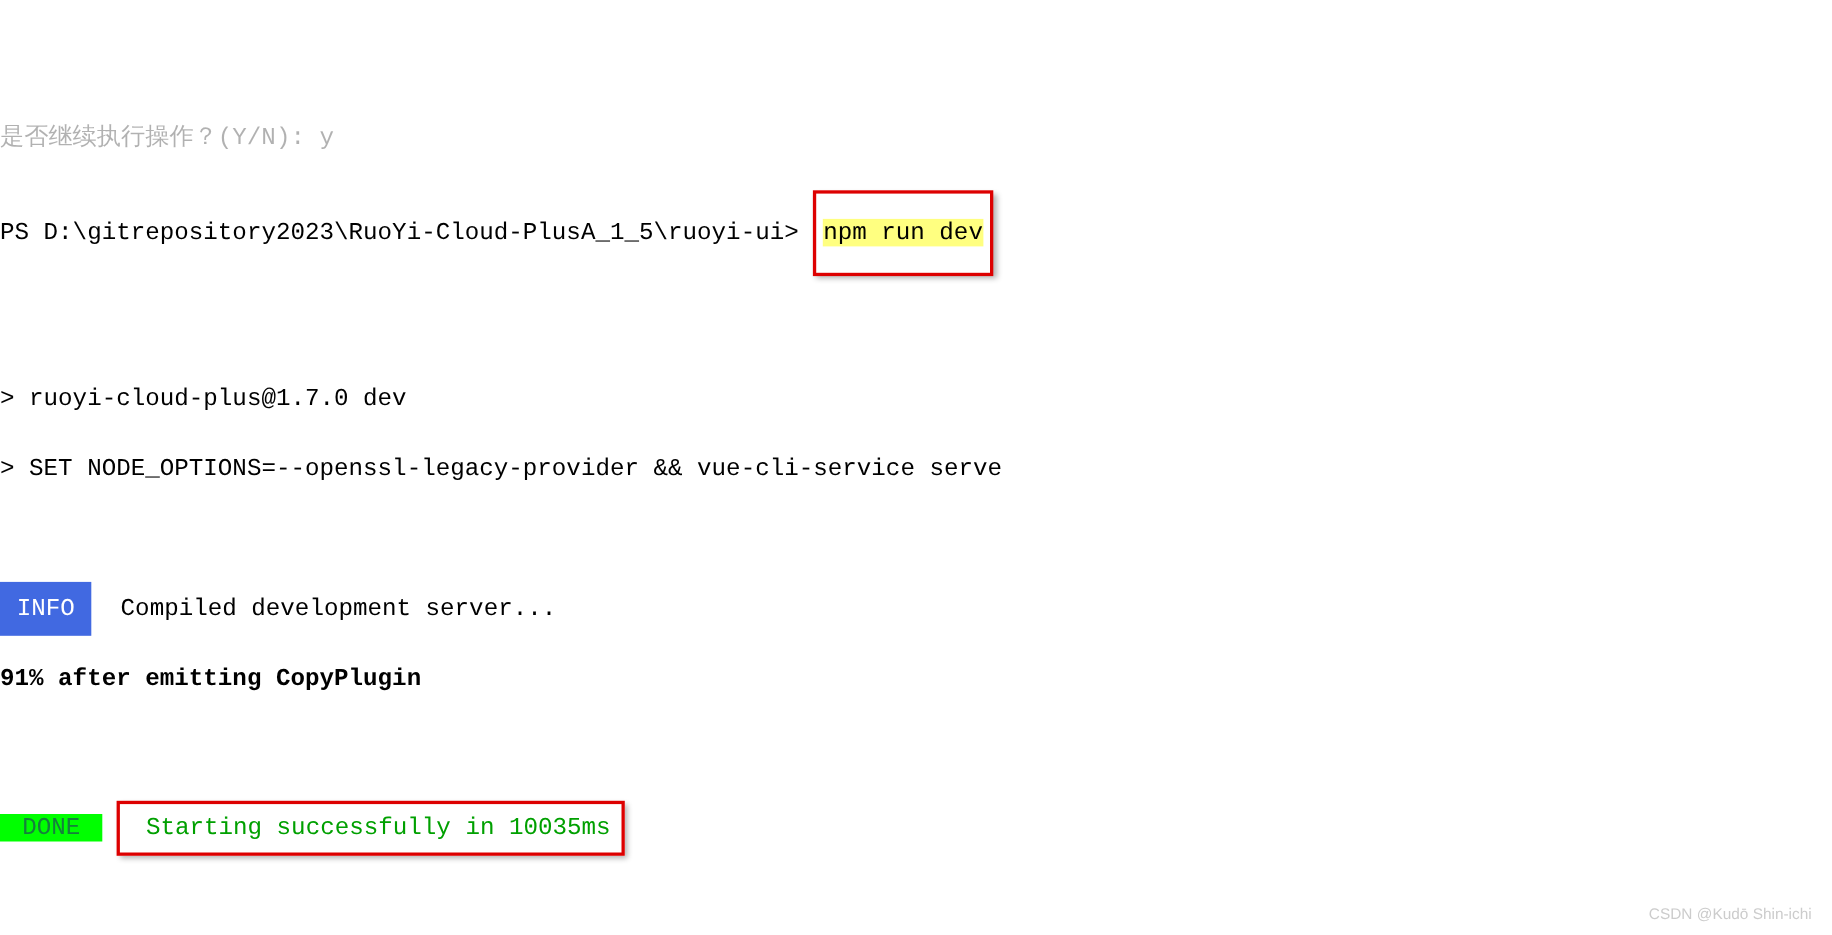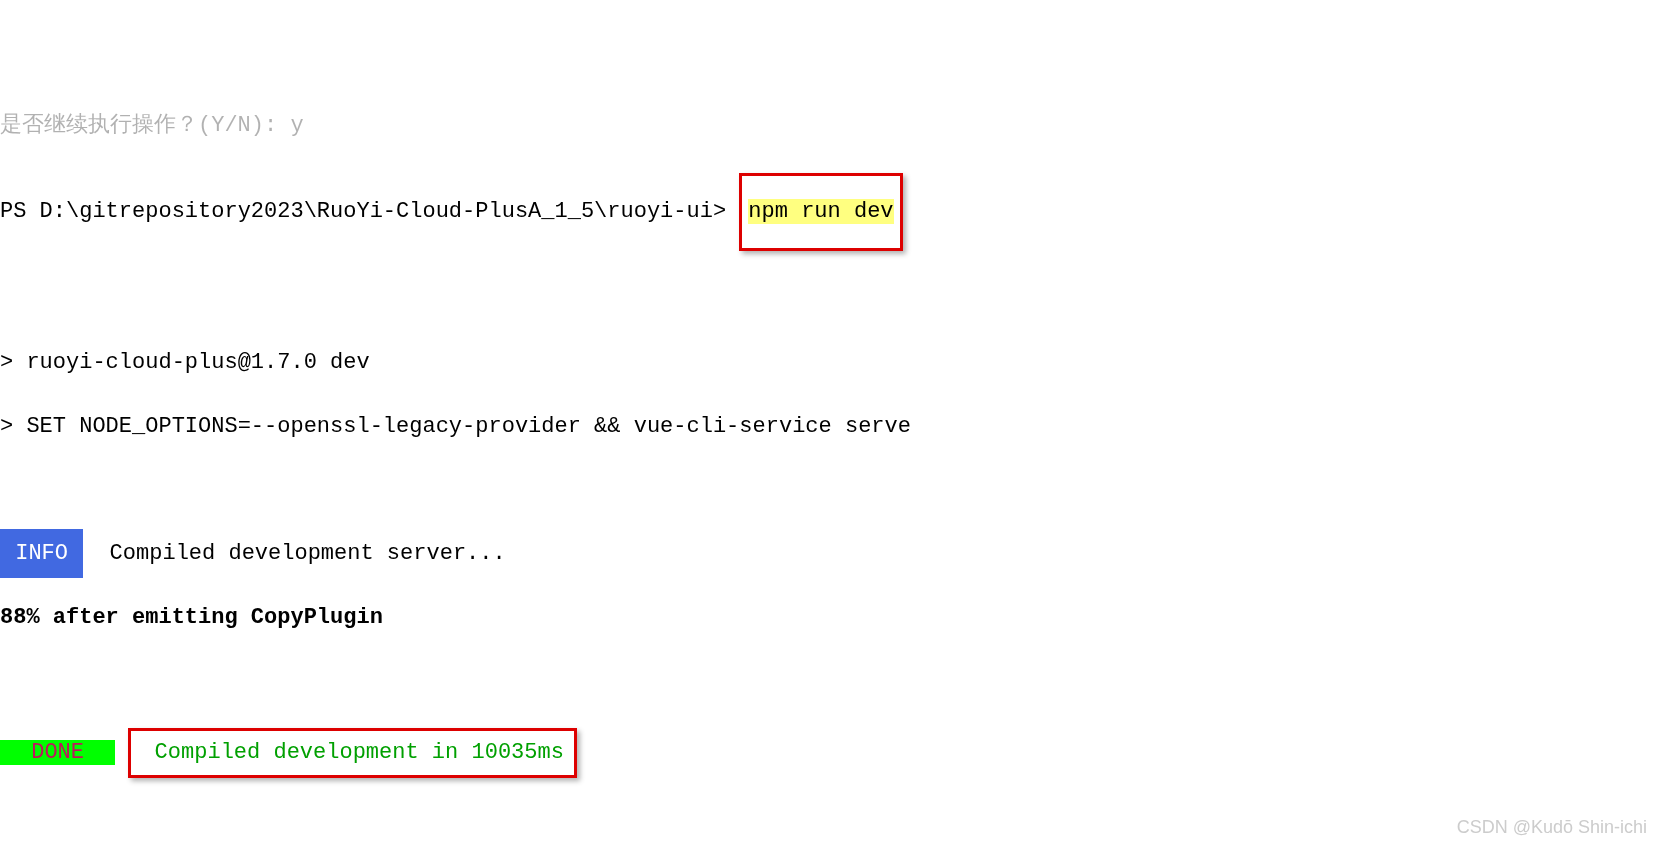--- a/index.html
+++ b/index.html
@@ -18,61 +18,61 @@
     .bold {
       font-weight: bold;
     }
     .info-badge {
       background: #4169E1;
       color: #ffffff;
       padding: 12px 2px;
     }
     .done-badge {
       background: #00ff00;
-      color: #be185d;
-      padding: 0 18px;
+      color: #15803d;
+      padding: 0 7px;
     }
     .green-text {
       color: #00a000;
     }
     .red-box {
       border: 3px solid #dd0000;
       padding: 20px 6px;
       box-shadow: 3px 3px 5px rgba(0,0,0,0.3);
       display: inline-block;
       vertical-align: baseline;
     }
     .yellow-bg {
       background: #ffff80;
     }
     .watermark {
       position: fixed;
       bottom: 10px;
       right: 18px;
       color: #cccccc;
       font-family: Arial, sans-serif;
-      font-size: 18px;
+      font-size: 14px;
       white-space: nowrap;
     }
   </style>
 </head>
 <body>
 
 
 
 <div class="line" style="opacity:0.3;margin-top:-18px;">是否继续执行操作？(Y/N): y</div>
 <div class="line"><span>PS D:\gitrepository2023\RuoYi-Cloud-PlusA_1_5\ruoyi-ui&gt; </span><span class="red-box"><span class="yellow-bg">npm run dev</span></span></div>
 <div class="line"> </div>
 <div class="line">&gt; ruoyi-cloud-plus@1.7.0 dev</div>
 <div class="line">&gt; SET NODE_OPTIONS=--openssl-legacy-provider &amp;&amp; vue-cli-service serve</div>
 <div class="line"> </div>
 <div class="line"><span class="info-badge"> INFO </span><span>  Compiled development server...</span></div>
-<div class="line bold">88% after emitting CopyPlugin</div>
+<div class="line bold">91% after emitting CopyPlugin</div>
 <div class="line" style="height:30px;"> </div>
-<div class="line"><span class="done-badge"> DONE </span> <span class="red-box green-text" style="padding:6px 10px;"> Compiled development in 10035ms</span></div>
+<div class="line"><span class="done-badge"> DONE </span> <span class="red-box green-text" style="padding:6px 10px;"> Starting successfully in 10035ms</span></div>
 <div class="line"> </div>
 <div class="line"> </div>
 
 
 
 
 
 
 
 

